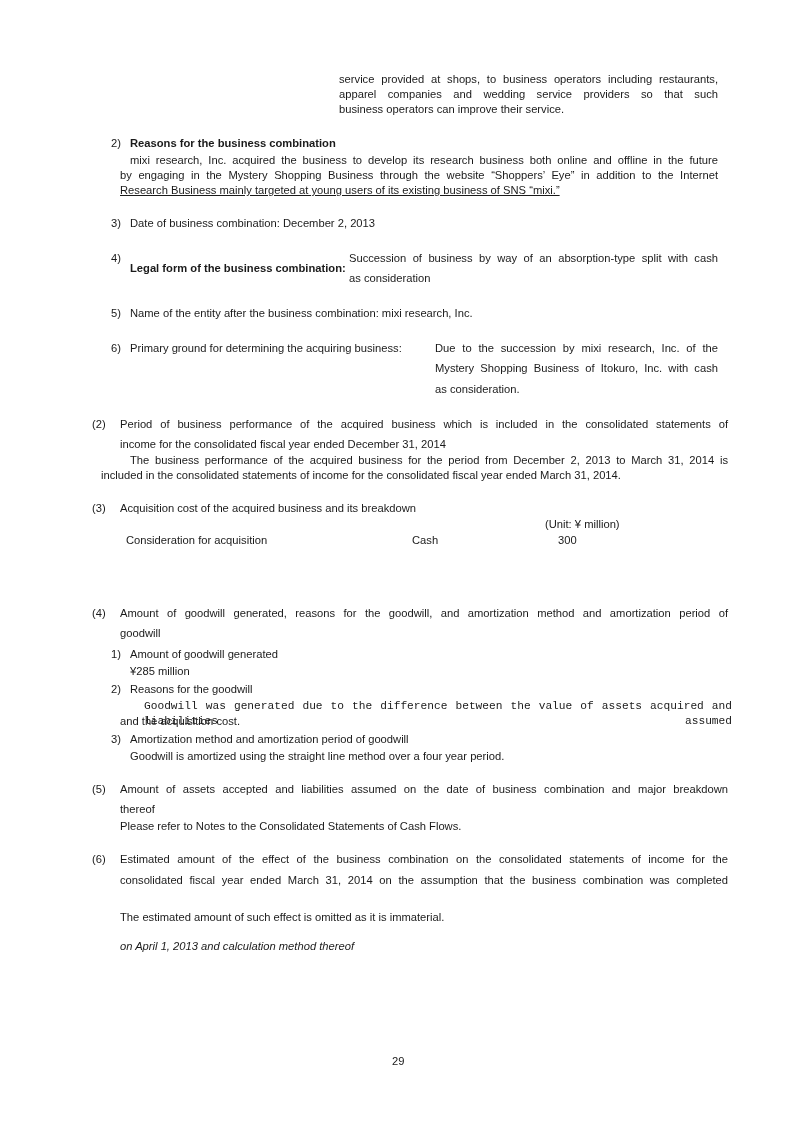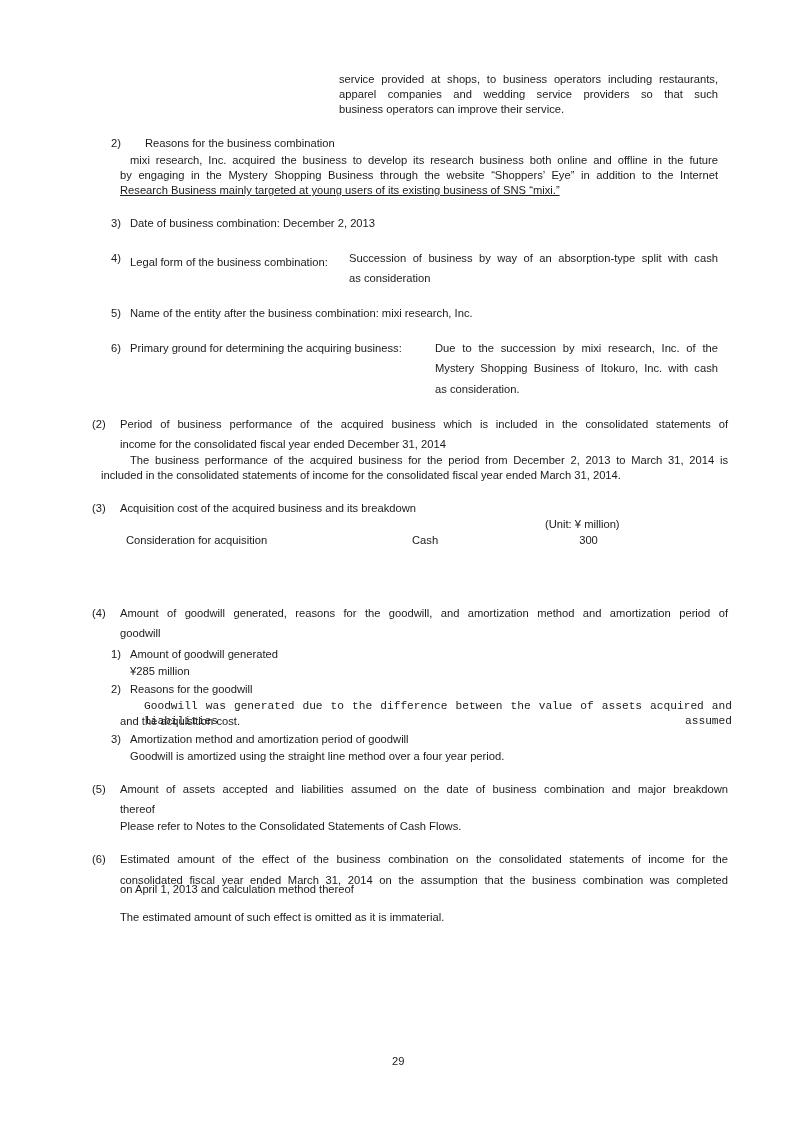--- a/index.html
+++ b/index.html
@@ -3,49 +3,49 @@
 <meta charset="utf-8">
 <style>
   html, body { margin: 0; padding: 0; background: #ffffff; }
   body { width: 800px; height: 1131px; position: relative; overflow: hidden;
          font-family: "Liberation Sans", sans-serif; font-size: 11.2px; color: #1a1a1a; }
   .abs { position: absolute; white-space: nowrap; line-height: 14px; }
   .just { position: absolute; text-align: justify; text-align-last: left; line-height: 15px; white-space: normal; }
   .justall { text-align-last: justify; }
   table.acq { position: absolute; left: 120px; top: 531px; width: 505px; border-collapse: collapse; font-size: 11.2px; }
   table.acq td { padding: 0 0 0 6px; height: 18px; line-height: 18px; }
-  table.acq td.amt { text-align: center; padding-right: 6px; }
+  table.acq td.amt { text-align: left; padding-right: 6px; }
   table.acq tr.total td { border-top: 1.5px solid #999; height: 20px; }
   .unit { position: absolute; left: 545px; top: 518px; }
 </style>
 </head>
 <body>
 
 <div>
   <div class="just justall" style="left:339px;top:72px;width:379px;">service provided at shops, to business operators including restaurants,</div>
   <div class="just justall" style="left:339px;top:87px;width:379px;">apparel companies and wedding service providers so that such</div>
   <div class="abs" style="left:339px;top:102px;">business operators can improve their service.</div>
 </div>
 
 <div>
   <span class="abs" style="left:111px;top:136px;">2)</span>
-  <span class="abs" style="left:145px;top:136px;">Reasons for the business combination</span>
+  <span class="abs" style="left:130px;top:136px;font-weight:bold;">Reasons for the business combination</span>
   <div class="just justall" style="left:130px;top:153px;width:588px;">mixi research, Inc. acquired the business to develop its research business both online and offline in the future</div>
   <div class="just justall" style="left:120px;top:168px;width:598px;">by engaging in the Mystery Shopping Business through the website “Shoppers’ Eye” in addition to the Internet</div>
   <div class="abs" style="left:120px;top:183px;text-decoration:underline;">Research Business mainly targeted at young users of its existing business of SNS “mixi.”</div>
 </div>
 
 <div>
   <span class="abs" style="left:111px;top:216px;">3)</span>
   <span class="abs" style="left:130px;top:216px;">Date of business combination: December 2, 2013</span>
 </div>
 
 <div>
   <span class="abs" style="left:111px;top:251px;">4)</span>
-  <span class="abs" style="left:130px;top:255px;">Legal form of the business combination:</span>
+  <span class="abs" style="left:130px;top:261px;font-weight:bold;">Legal form of the business combination:</span>
   <div class="just justall" style="left:349px;top:251px;width:369px;">Succession of business by way of an absorption-type split with cash</div>
   <span class="abs" style="left:349px;top:271px;">as consideration</span>
 </div>
 
 <div>
   <span class="abs" style="left:111px;top:306px;">5)</span>
   <span class="abs" style="left:130px;top:306px;">Name of the entity after the business combination: mixi research, Inc.</span>
 </div>
 
 <div>
@@ -102,17 +102,17 @@
   <span class="abs" style="left:92px;top:782px;">(5)</span>
   <div class="just justall" style="left:120px;top:782px;width:608px;">Amount of assets accepted and liabilities assumed on the date of business combination and major breakdown</div>
   <span class="abs" style="left:120px;top:802px;">thereof</span>
   <span class="abs" style="left:120px;top:819px;">Please refer to Notes to the Consolidated Statements of Cash Flows.</span>
 </div>
 
 <div>
   <span class="abs" style="left:92px;top:852px;">(6)</span>
   <div class="just justall" style="left:120px;top:852px;width:608px;">Estimated amount of the effect of the business combination on the consolidated statements of income for the</div>
   <div class="just justall" style="left:120px;top:873px;width:608px;">consolidated fiscal year ended March 31, 2014 on the assumption that the business combination was completed</div>
-  <span class="abs" style="left:120px;top:882px;">on April 1, 2013 and calculation method thereof</span>
+  <span class="abs" style="left:120px;top:939px;font-style:italic;">on April 1, 2013 and calculation method thereof</span>
   <span class="abs" style="left:120px;top:910px;">The estimated amount of such effect is omitted as it is immaterial.</span>
 </div>
 
 <span class="abs" style="left:392px;top:1054px;">29</span>
 
 </body></html>

